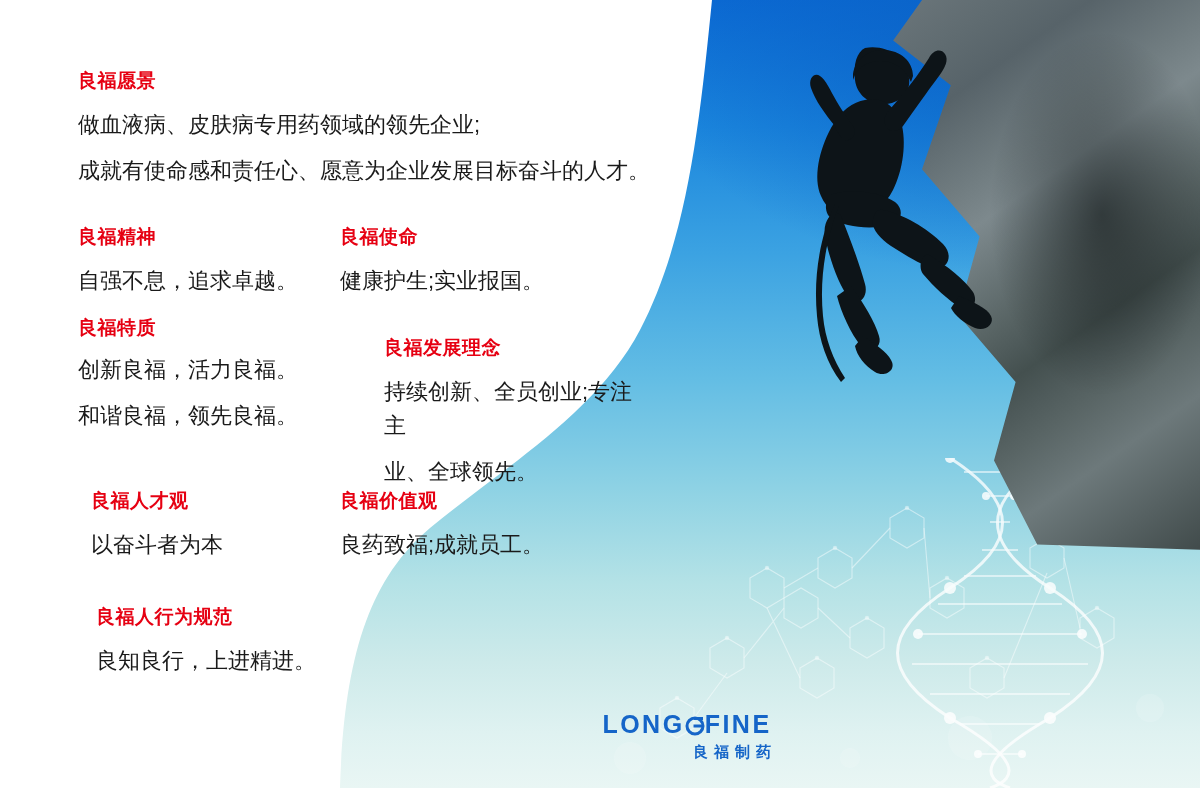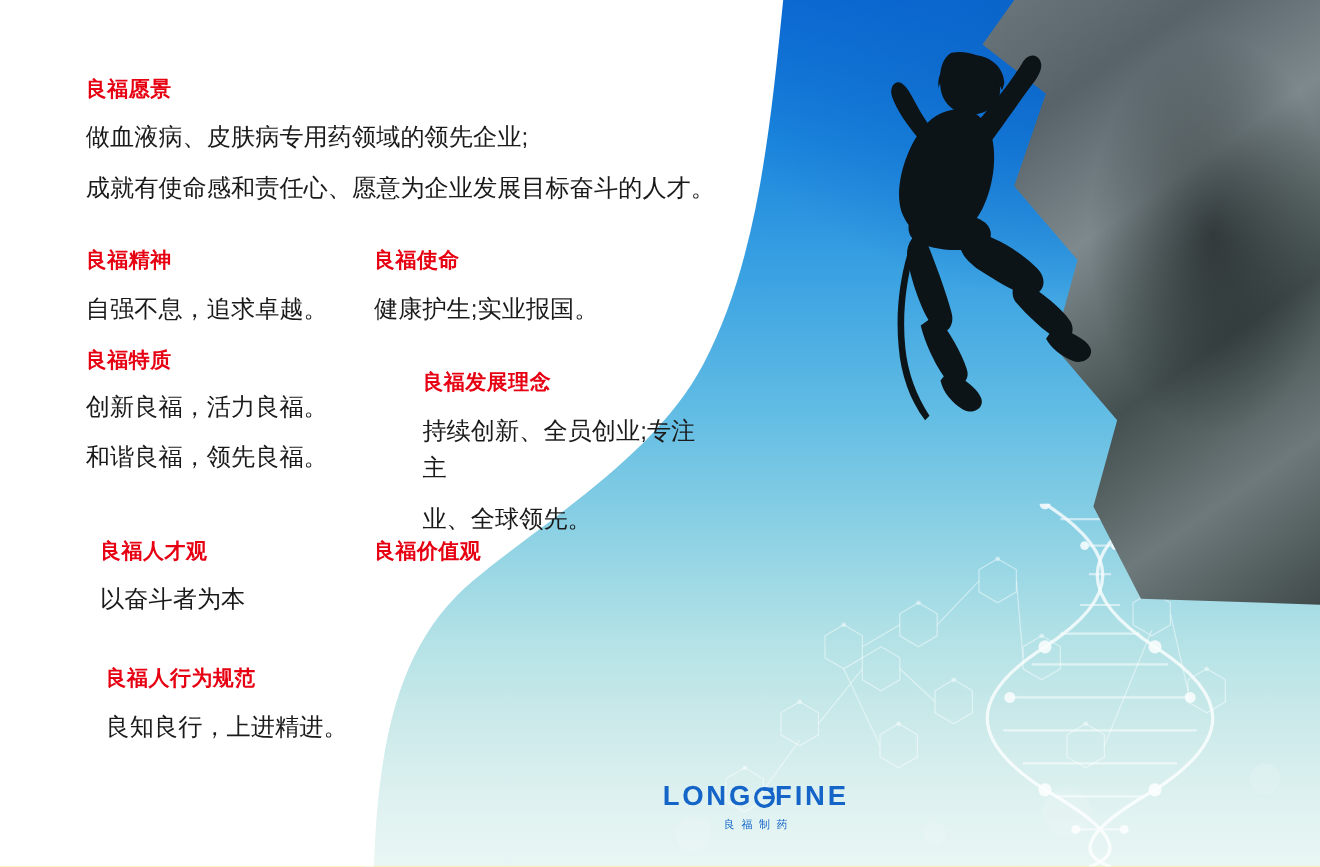--- a/index.html
+++ b/index.html
@@ -10,21 +10,21 @@
     width: 1200px;
     height: 788px;
     font-family: "Liberation Sans", sans-serif;
     background: #ffffff;
     overflow: hidden;
   }
   .page {
     position: relative;
     width: 1200px;
     height: 788px;
-    background: #fde047;
+    background: #bef264;
     overflow: hidden;
   }
 
   
   .art-panel {
     position: absolute;
     top: 0;
     right: 0;
     width: 870px;
     height: 788px;
@@ -158,25 +158,26 @@
     line-height: 1.1;
     white-space: nowrap;
   }
   .logo-mark .o-mark {
     display: inline-block;
     position: relative;
     color: #1565c8;
   }
   .logo-cn {
     margin-top: 4px;
-    font-size: 10px;
+    font-size: 15px;
     letter-spacing: 6px;
     color: #1565c8;
-    font-weight: normal;
+    font-weight: bold;
     text-indent: 6px;
+    text-align: right;
   }
 </style>
 </head>
 <body>
 
 <div class="page">
 
   <div class="art-panel">
     <div class="art-sky"></div>
 
@@ -316,20 +317,21 @@
       <p>业、全球领先。</p>
     </div>
 
     <div class="block b-talent">
       <h3>良福人才观</h3>
       <p>以奋斗者为本</p>
     </div>
 
     <div class="block b-values">
       <h3>良福价值观</h3>
+      <p>良药致福;成就员工。</p>
     </div>
 
     <div class="block b-conduct">
       <h3>良福人行为规范</h3>
       <p>良知良行，上进精进。</p>
     </div>
 
   </div>
 
   <div class="logo">

